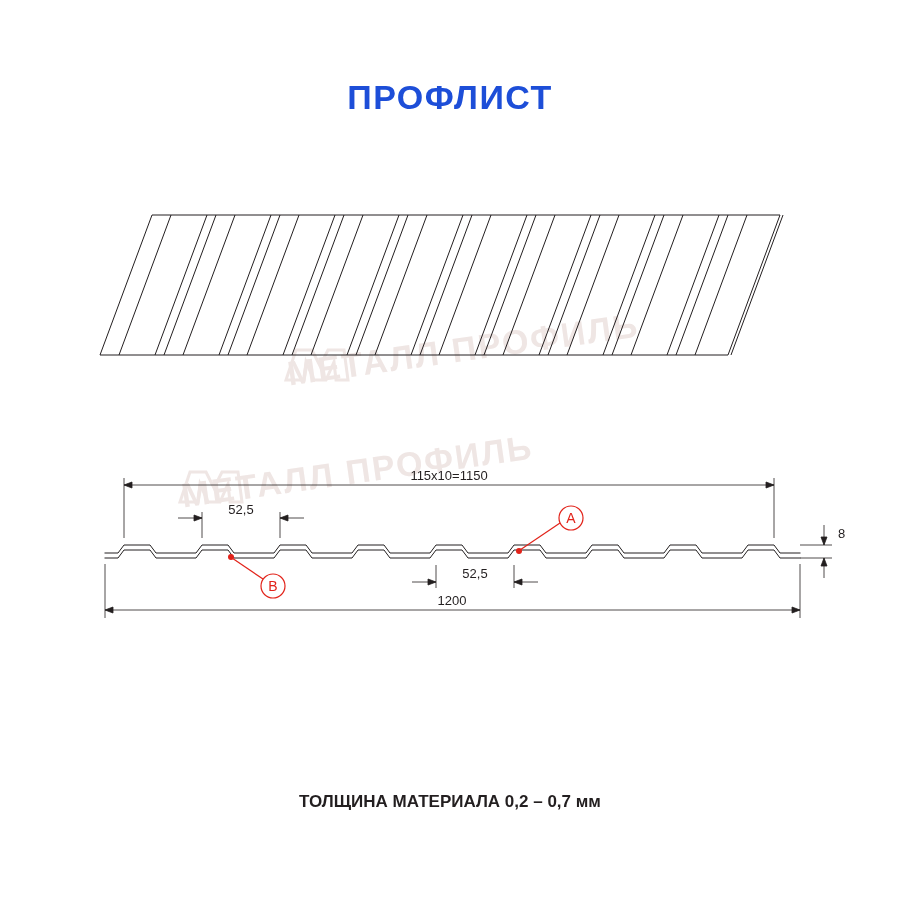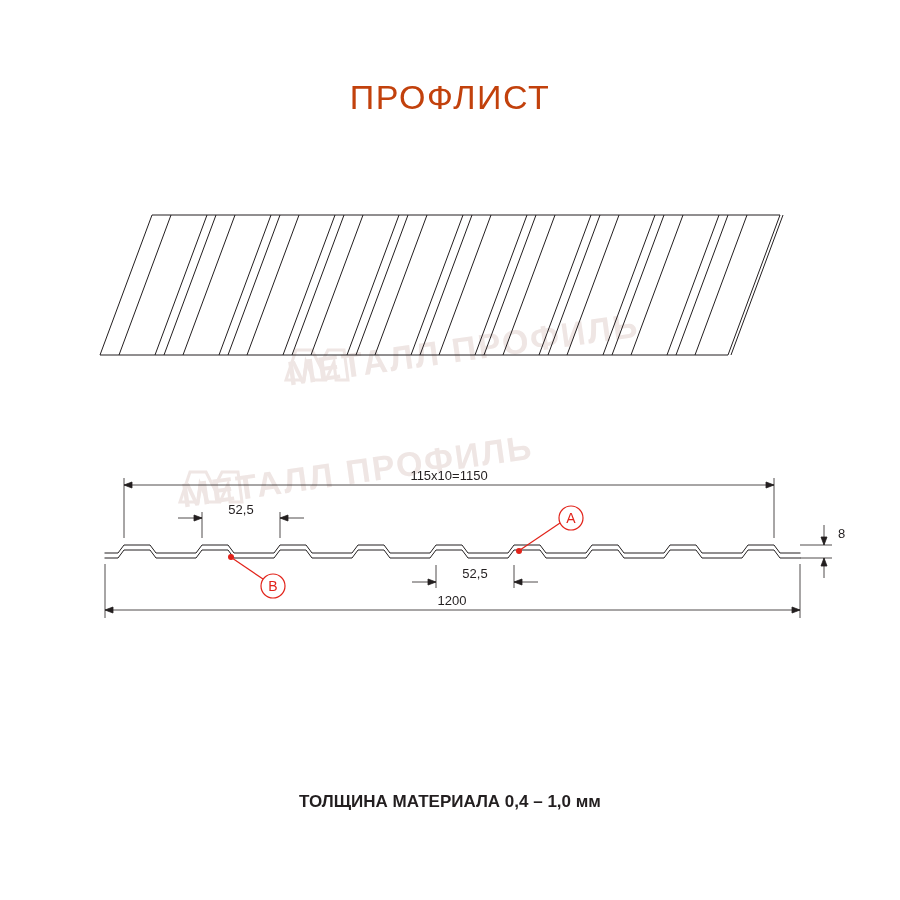--- a/index.html
+++ b/index.html
@@ -20,23 +20,23 @@
     left: 0; top: 0;
     width: 900px;
     height: 900px;
   }
   .title {
     position: absolute;
     left: 0; top: 78px;
     width: 900px;
     text-align: center;
     font-size: 34px;
-    font-weight: normal;
+    font-weight: bold;
     letter-spacing: 1.5px;
-    color: #c2410c;
+    color: #1d4ed8;
   }
   .subtitle {
     position: absolute;
     left: 0; top: 131px;
     width: 900px;
     text-align: center;
     font-size: 16px;
     color: #231f20;
   }
   .footer {
@@ -249,15 +249,15 @@
 
     <g class="cls-red">
       <circle cx="273" cy="366" r="12"></circle>
       <path d="M263 359 L232 338"></path>
       <circle cx="231" cy="337" r="3" fill="#e2231a" stroke="none"></circle>
     </g>
     <text class="callout-text" x="273" y="371" text-anchor="middle">B</text>
 
   </svg>
 
-  <div class="footer">ТОЛЩИНА МАТЕРИАЛА 0,4 – 1,0 мм</div>
+  <div class="footer">ТОЛЩИНА МАТЕРИАЛА 0,2 – 0,7 мм</div>
 
 </div>
 
 </body></html>

